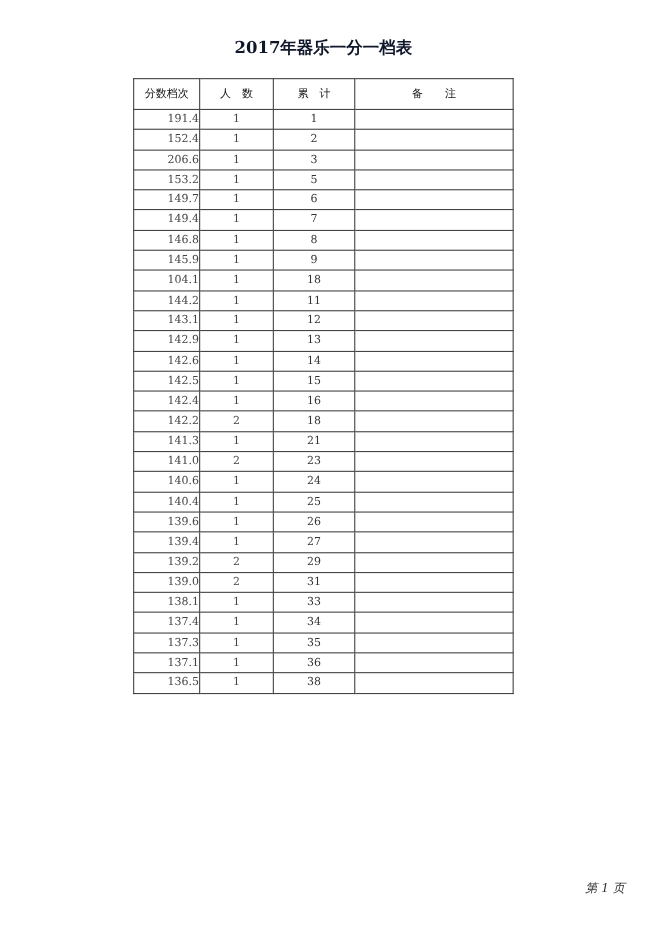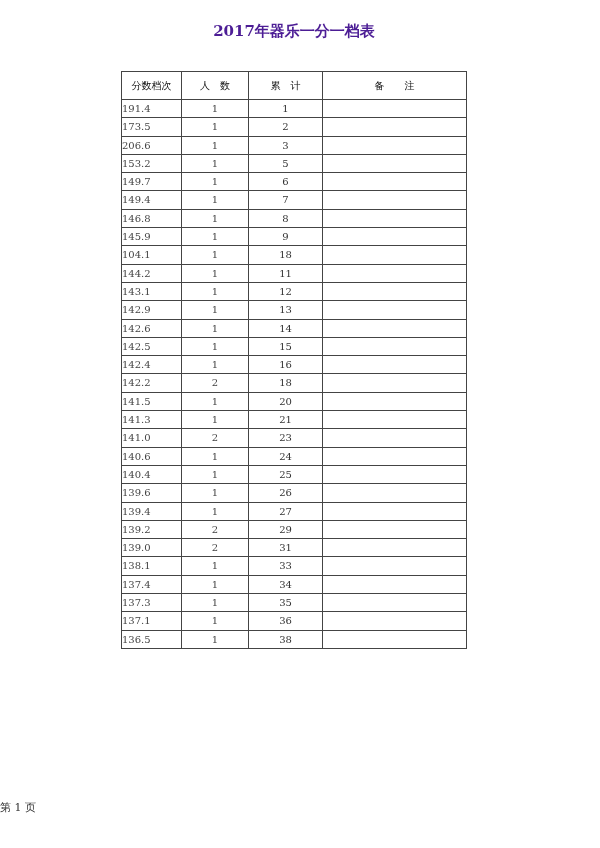--- a/index.html
+++ b/index.html
@@ -1,30 +1,30 @@
 <!DOCTYPE html>
 <html><head>
 <meta charset="utf-8">
 <style>
   html, body { margin: 0; padding: 0; background: #ffffff; }
   body { width: 600px; height: 848px; position: relative; overflow: hidden;
          font-family: "DejaVu Serif", "Liberation Serif", serif; color: #222; }
-  .title { position: absolute; top: 22px; left: 0; width: 588px; text-align: center;
-           font-size: 15px; font-weight: bold; color: #4c1d95; letter-spacing: 0px; }
+  .title { position: absolute; top: 34px; left: 0; width: 588px; text-align: center;
+           font-size: 15px; font-weight: bold; color: #0f172a; letter-spacing: 0px; }
   table.grid { position: absolute; left: 121px; top: 71px; width: 345px;
                border-collapse: collapse; table-layout: fixed; }
   table.grid th, table.grid td { border: 1px solid #444; padding: 0; font-size: 10px;
                height: 17.3px; line-height: 17.3px; white-space: nowrap; overflow: hidden; }
   table.grid th { height: 27px; line-height: 27px; font-weight: normal; font-size: 10px; color: #111; }
-  td.score { text-align: left; color: #444; }
+  td.score { text-align: right; color: #444; }
   td.count { text-align: center; color: #444; }
   td.cum { text-align: center; padding-left: 40px; color: #333; }
   col.c1 { width: 60px; } col.c2 { width: 67px; } col.c3 { width: 74px; } col.c4 { width: 144px; }
-  .footer { position: absolute; top: 800px; left: 0; width: 568px; text-align: left;
-            font-size: 11px; color: #333; }
+  .footer { position: absolute; top: 800px; left: 0; width: 568px; text-align: right;
+            font-size: 11px; color: #333; font-style: italic; }
 </style>
 </head>
 <body>
 
 <div class="title">2017年器乐一分一档表</div>
 
 <table class="grid">
   <colgroup>
       <col class="c1">
       <col class="c2">
@@ -40,21 +40,21 @@
     </tr>
   </thead>
   <tbody id="rows">
       <tr>
         <td class="score">191.4</td>
         <td class="count">1</td>
         <td class="cum">1</td>
         <td class="note"></td>
       </tr>
       <tr>
-        <td class="score">173.5</td>
+        <td class="score">152.4</td>
         <td class="count">1</td>
         <td class="cum">2</td>
         <td class="note"></td>
       </tr>
       <tr>
         <td class="score">206.6</td>
         <td class="count">1</td>
         <td class="cum">3</td>
         <td class="note"></td>
       </tr>
@@ -127,26 +127,20 @@
       <tr>
         <td class="score">142.4</td>
         <td class="count">1</td>
         <td class="cum">16</td>
         <td class="note"></td>
       </tr>
       <tr>
         <td class="score">142.2</td>
         <td class="count">2</td>
         <td class="cum">18</td>
-        <td class="note"></td>
-      </tr>
-      <tr>
-        <td class="score">141.5</td>
-        <td class="count">1</td>
-        <td class="cum">20</td>
         <td class="note"></td>
       </tr>
       <tr>
         <td class="score">141.3</td>
         <td class="count">1</td>
         <td class="cum">21</td>
         <td class="note"></td>
       </tr>
       <tr>
         <td class="score">141.0</td>

